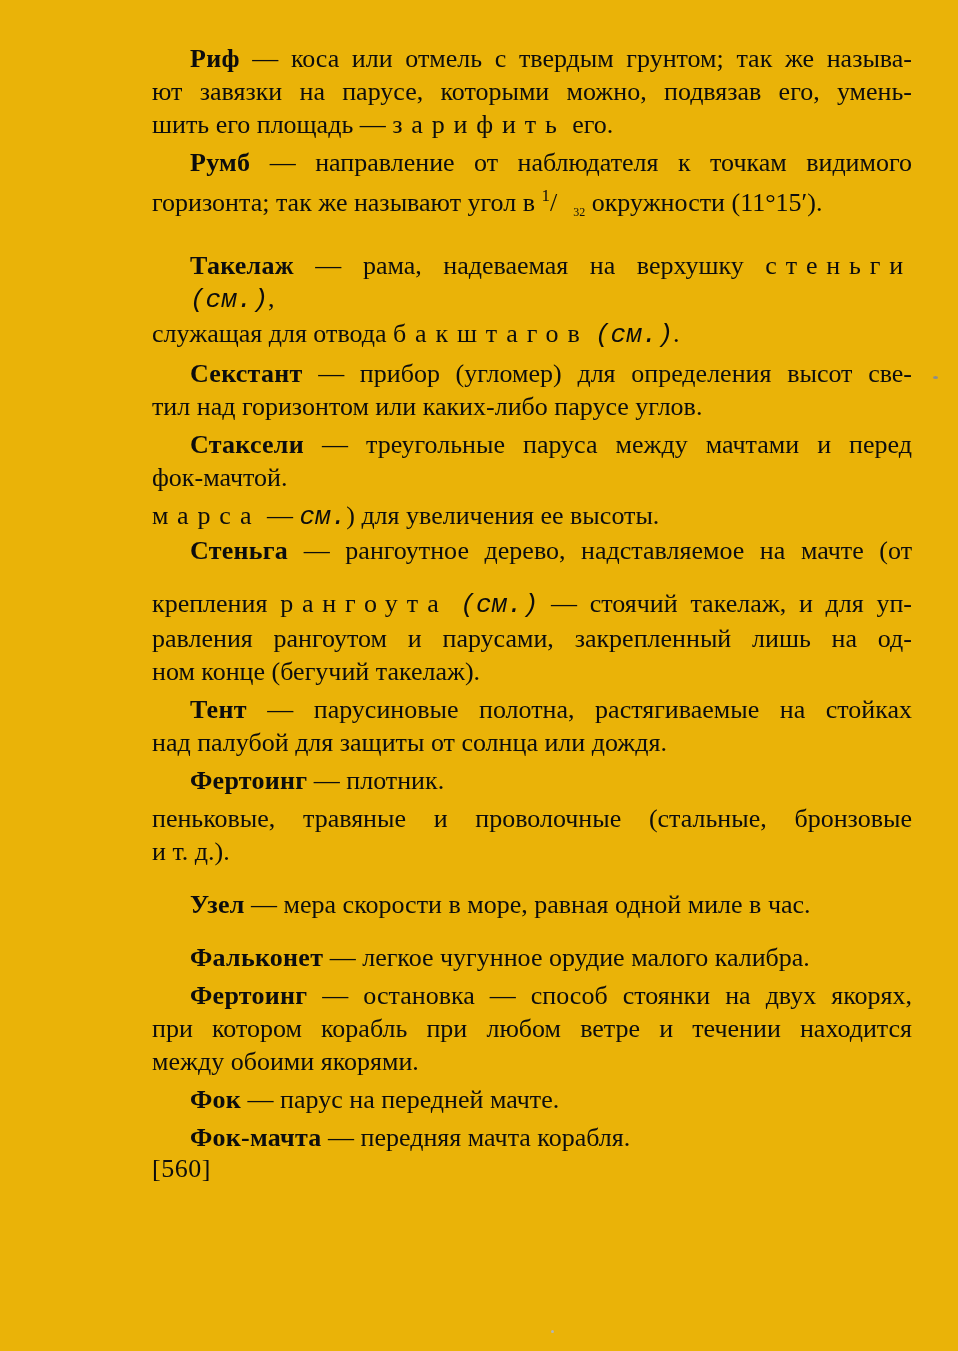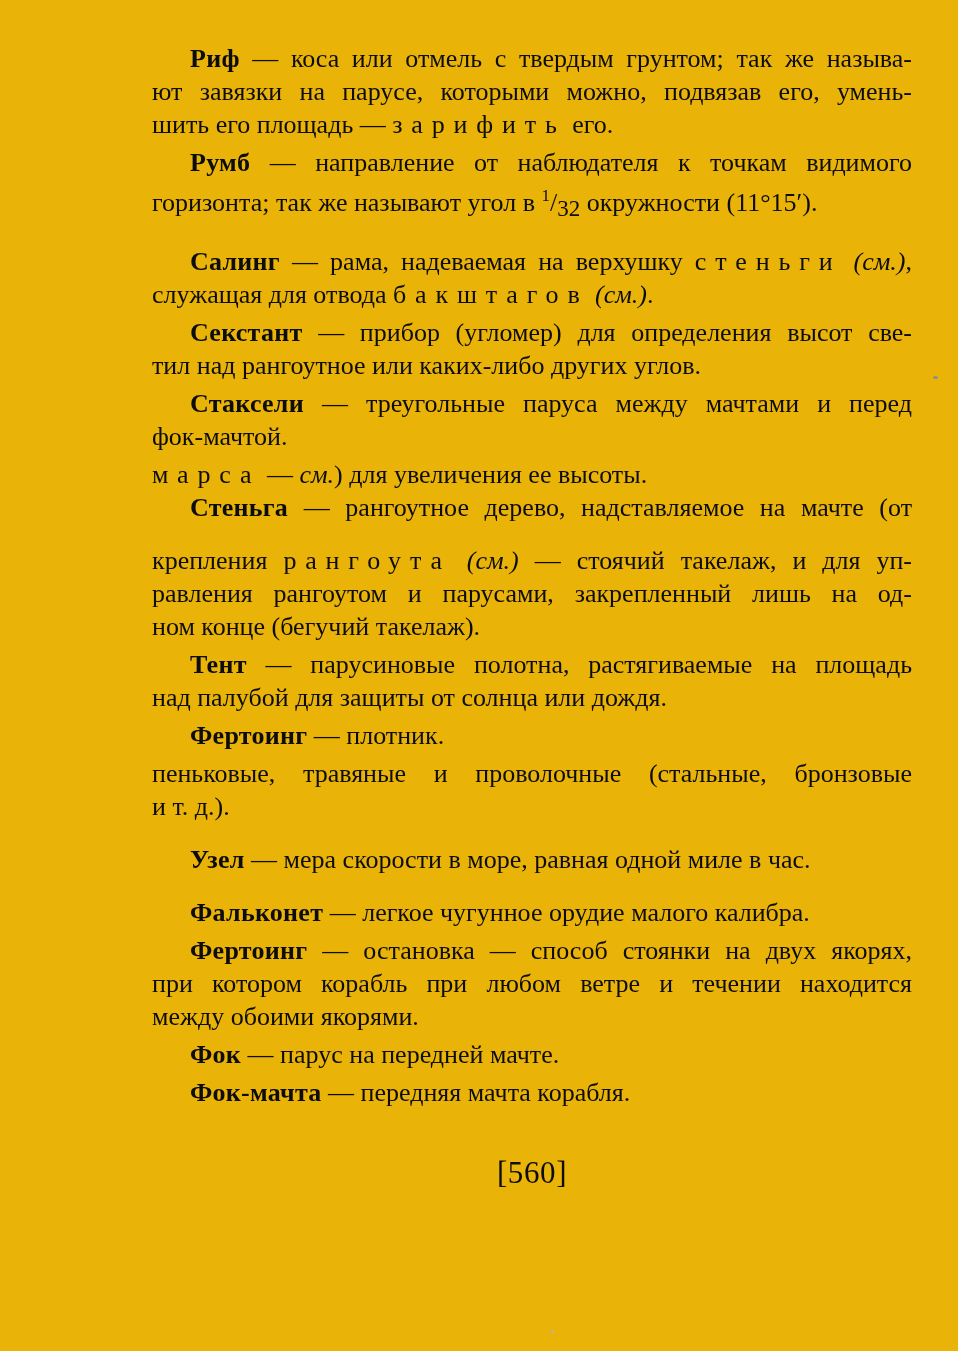--- a/index.html
+++ b/index.html
@@ -28,27 +28,25 @@
     font-size: 26px;
     line-height: 33px;
     text-align: justify;
     text-align-last: left;
     white-space: normal;
   }
   .line.just { text-align-last: justify; }
   .line.indent { padding-left: 38px; }
   .term { font-weight: 700; letter-spacing: 0.01em; }
   .sp { letter-spacing: 0.34em; }
-  .it { font-style: italic; }
+  .it { font-style: italic; font-family: Liberation Mono, monospace; }
   .sup { font-size: 17px; vertical-align: 10px; }
-  .sub { font-size: 23px; vertical-align: -5px; }
+  .sub { font-size: 12px; vertical-align: -5px; margin-left: 16px; }
   .page-number {
-    margin-top: 46px;
-    text-align: center;
-    font-size: 31px;
+    font-size: 26px;
     letter-spacing: 0.02em;
   }
   .speck {
     position: absolute;
     background: #8d8d8d;
     border-radius: 50%;
   }
   .speck.a { left: 933px; top: 376px; width: 5px; height: 3px; }
   .speck.b { left: 551px; top: 1330px; width: 3px; height: 3px; background: #b5b5b5; }
 </style>
@@ -61,42 +59,42 @@
         <div class="entry">
           <div class="line just indent"><span class="term">Риф</span><span> — коса или отмель с твердым грунтом; так же называ-</span></div>
           <div class="line just"><span>ют завязки на парусе, которыми можно, подвязав его, умень-</span></div>
           <div class="line"><span>шить его площадь — </span><span class="sp">зарифить</span><span> его.</span></div>
         </div>
         <div class="entry">
           <div class="line just indent"><span class="term">Румб</span><span> — направление от наблюдателя к точкам видимого</span></div>
           <div class="line"><span>горизонта; так же называют угол в </span><span class="sup">1</span><span>/</span><span class="sub">32</span><span> окружности (11°15′).</span></div>
         </div>
         <div class="entry section-start">
-          <div class="line just indent"><span class="term">Салинг</span><span> — рама, надеваемая на верхушку </span><span class="sp">стеньги</span><span> </span><span class="it">(см.)</span><span>,</span></div>
+          <div class="line just indent"><span class="term">Такелаж</span><span> — рама, надеваемая на верхушку </span><span class="sp">стеньги</span><span> </span><span class="it">(см.)</span><span>,</span></div>
           <div class="line"><span>служащая для отвода </span><span class="sp">бакштагов</span><span> </span><span class="it">(см.)</span><span>.</span></div>
         </div>
         <div class="entry">
           <div class="line just indent"><span class="term">Секстант</span><span> — прибор (угломер) для определения высот све-</span></div>
-          <div class="line"><span>тил над рангоутное или каких-либо других углов.</span></div>
+          <div class="line"><span>тил над горизонтом или каких-либо парусе углов.</span></div>
         </div>
         <div class="entry">
           <div class="line just indent"><span class="term">Стаксели</span><span> — треугольные паруса между мачтами и перед</span></div>
           <div class="line"><span>фок-мачтой.</span></div>
         </div>
         <div class="entry">
           <div class="line"><span class="sp">марса</span><span> — </span><span class="it">см.</span><span>) для увеличения ее высоты.</span></div>
           <div class="line just indent"><span class="term">Стеньга</span><span> — рангоутное дерево, надставляемое на мачте (от</span></div>
         </div>
         <div class="entry section-start">
           <div class="line just"><span>крепления </span><span class="sp">рангоута</span><span> </span><span class="it">(см.)</span><span> — стоячий такелаж, и для уп-</span></div>
           <div class="line just"><span>равления рангоутом и парусами, закрепленный лишь на од-</span></div>
           <div class="line"><span>ном конце (бегучий такелаж).</span></div>
         </div>
         <div class="entry">
-          <div class="line just indent"><span class="term">Тент</span><span> — парусиновые полотна, растягиваемые на площадь</span></div>
+          <div class="line just indent"><span class="term">Тент</span><span> — парусиновые полотна, растягиваемые на стойках</span></div>
           <div class="line"><span>над палубой для защиты от солнца или дождя.</span></div>
         </div>
         <div class="entry">
           <div class="line indent"><span class="term">Фертоинг</span><span> — плотник.</span></div>
         </div>
         <div class="entry">
           <div class="line just"><span>пеньковые, травяные и проволочные (стальные, бронзовые</span></div>
           <div class="line"><span>и т. д.).</span></div>
         </div>
         <div class="entry section-start">

